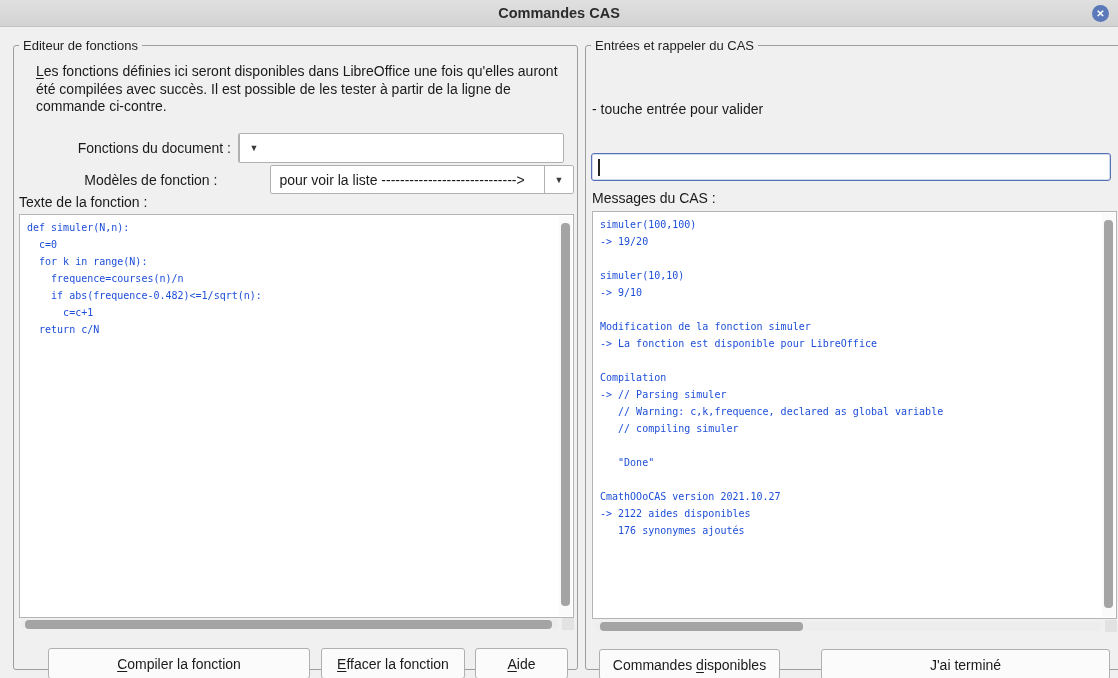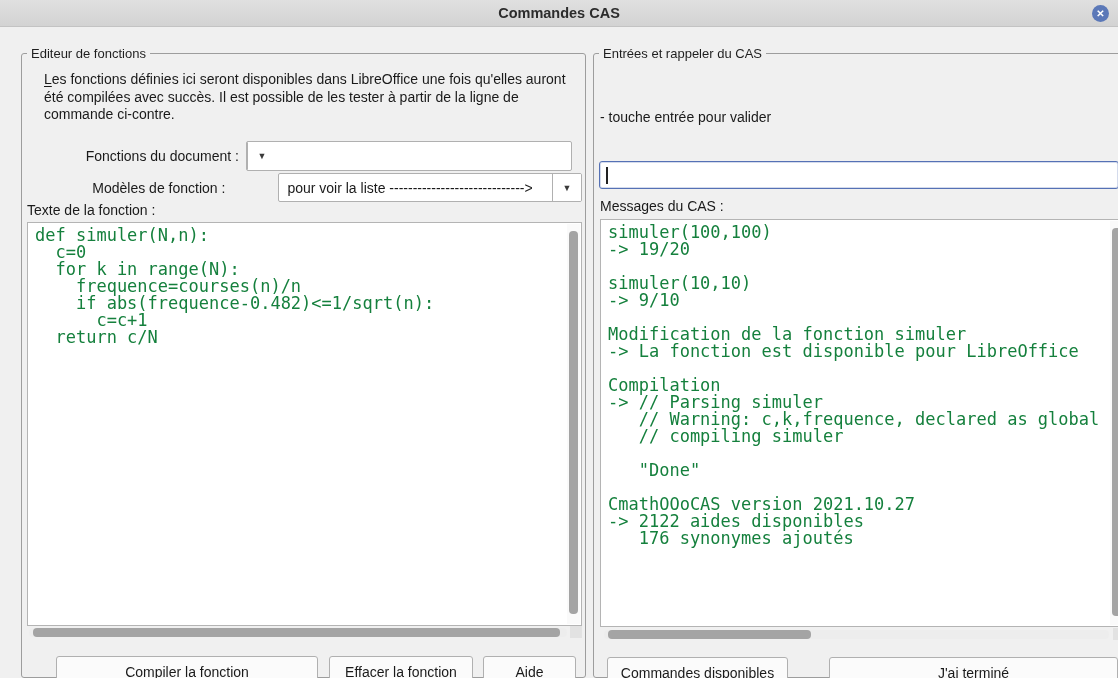--- a/index.html
+++ b/index.html
@@ -19,21 +19,21 @@
   .titlebar .title { font-weight:bold; font-size:14.5px; color:#2c2c2c; }
   .close-btn {
     position:absolute; right:9px; top:5px; width:17px; height:17px;
     border-radius:50%; background:#5b78b8; color:#ffffff;
     display:flex; align-items:center; justify-content:center;
     font-size:10px; font-weight:bold; cursor:pointer; line-height:1;
   }
   
   fieldset {
     position:absolute; border:1px solid #9d9d9d; border-radius:3px;
-    margin:16px; padding:0; background:transparent;
+    margin:8px; padding:0; background:transparent;
   }
   legend {
     margin-left:5px; padding:0 4px; font-size:13px; color:#1f1f1f;
   }
   .abs { position:absolute; }
   .u { text-decoration:underline; text-underline-offset:2px; }
   
   #left-group  { left:5px;  top:30px; width:565px; height:632px; }
   #right-group { left:577px; top:30px; width:536px; height:632px; }
   .intro { left:22px; top:10px; width:538px; line-height:17.5px; white-space:normal; }
@@ -51,21 +51,21 @@
     width:29px; border-left:1px solid #b0b0b0; display:flex;
     align-items:center; justify-content:center; font-size:9px; color:#3a3a3a;
     background:#ffffff; cursor:pointer;
   }
   .textbox {
     background:#ffffff; border:1px solid #b4b4b4; overflow:hidden;
   }
   pre.codeview {
     margin:0; padding:4px 0 0 7px;
     font-family:"DejaVu Sans Mono","Liberation Mono",monospace;
-    font-size:17px; line-height:17px; color:#15803d; white-space:pre;
+    font-size:10px; line-height:17px; color:#1d4ed8; white-space:pre;
   }
   .vscroll {
     position:absolute; top:1px; right:1px; bottom:1px; width:13px;
     background:#fafafa;
   }
   .vscroll .thumb {
     position:absolute; left:2px; right:2px; top:8px; bottom:8px;
     background:#a4a4a4; border-radius:4px;
   }
   .hscroll {

